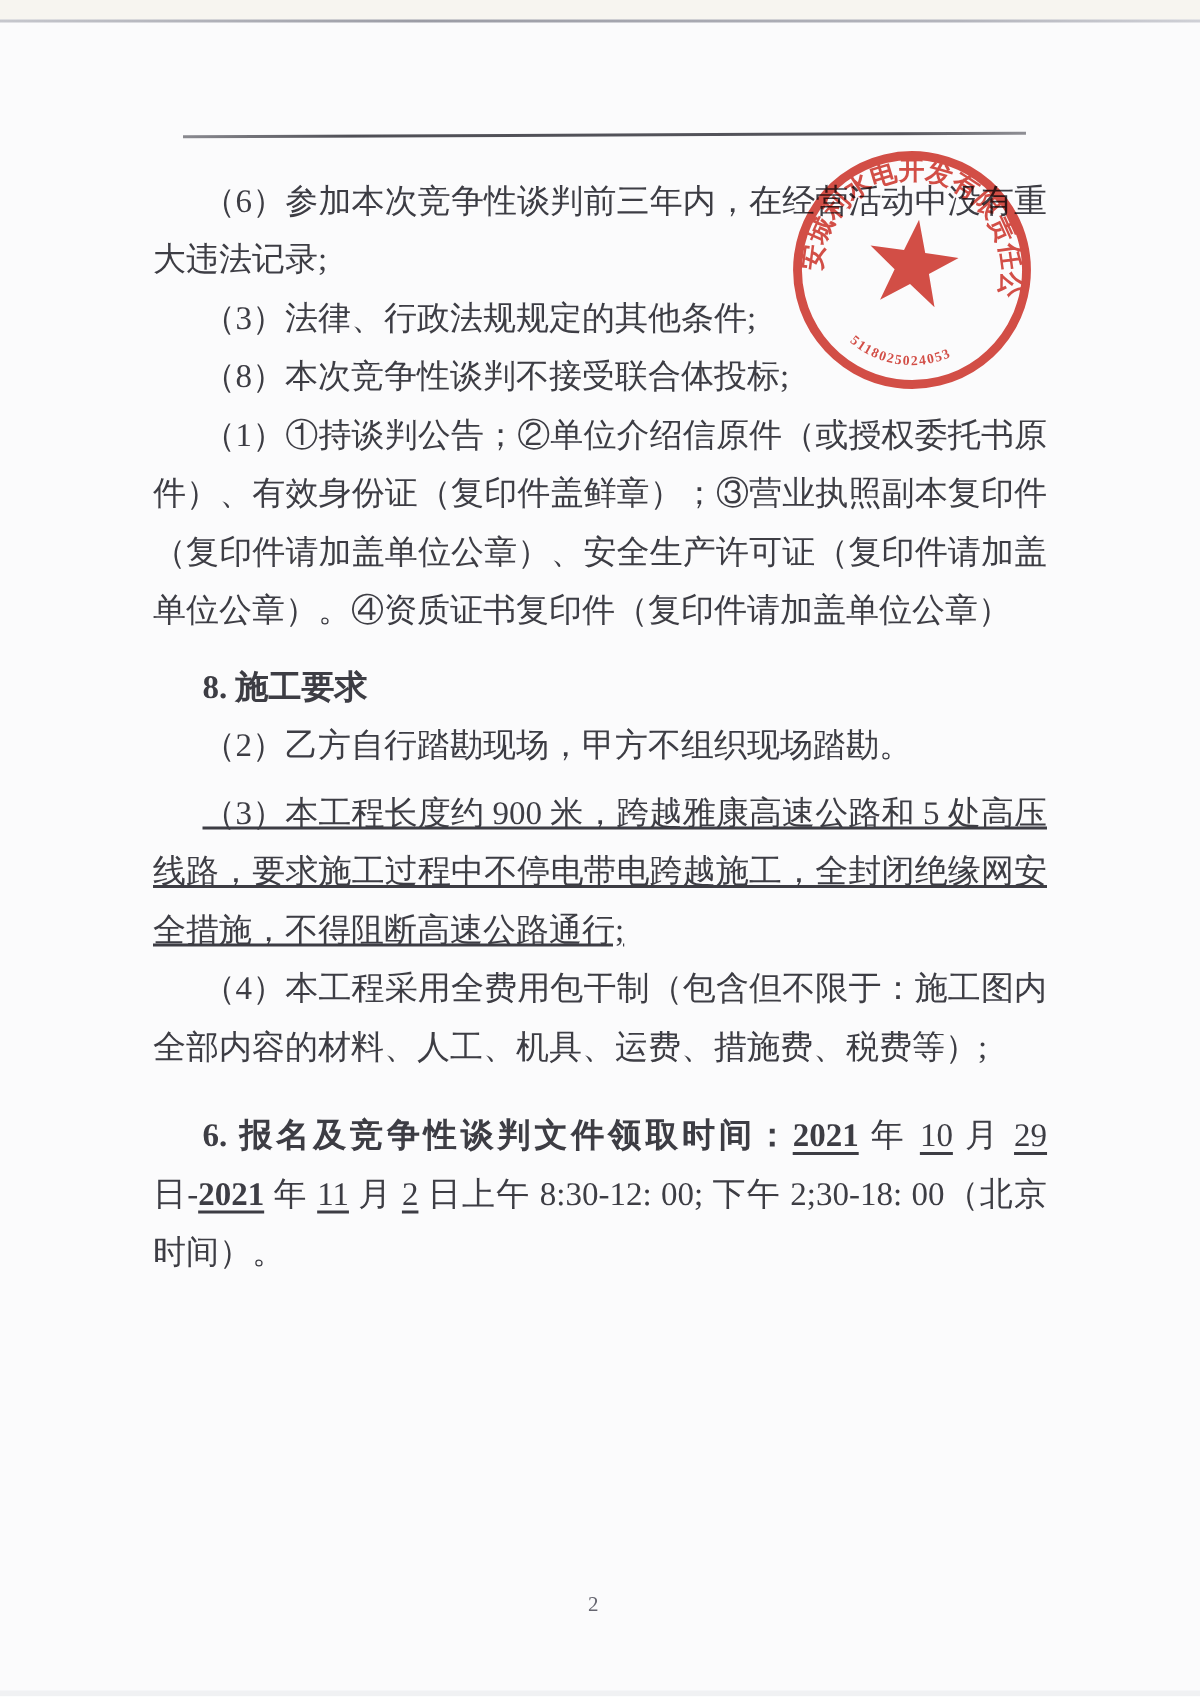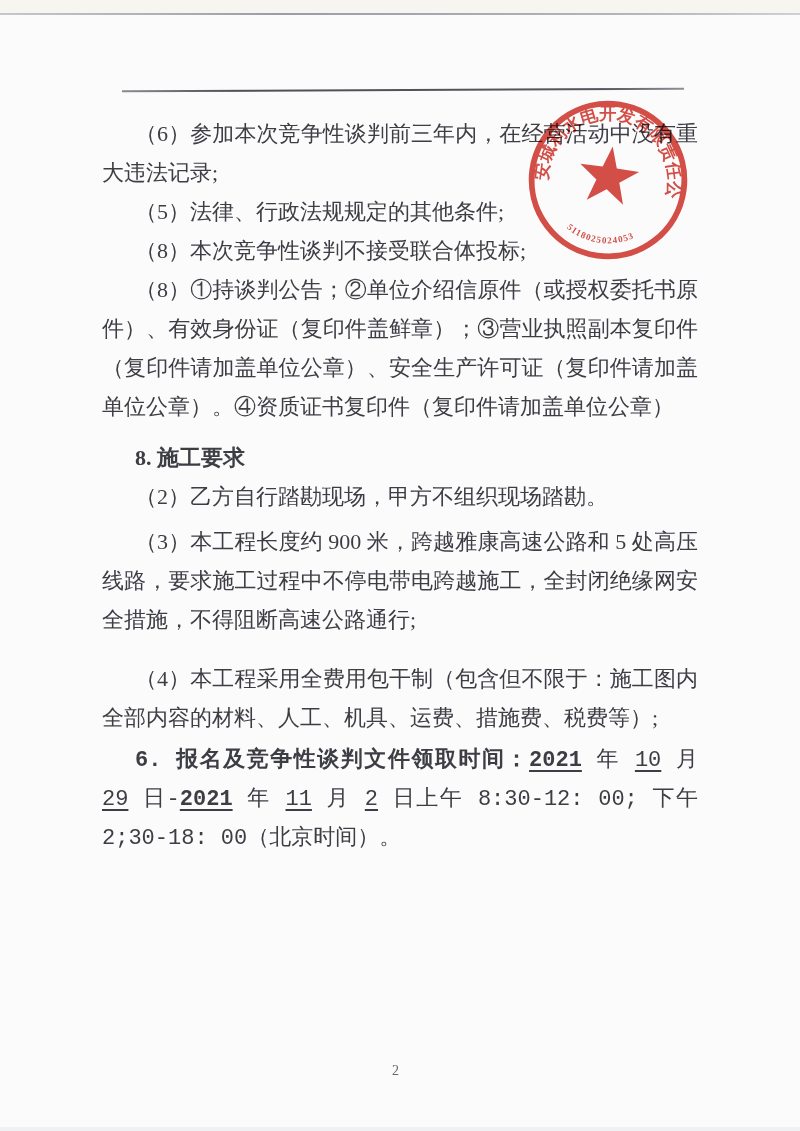--- a/index.html
+++ b/index.html
@@ -18,23 +18,23 @@
     transform:rotate(-0.25deg);}
   .body-text{
     position:absolute;left:102px;top:114px;width:596px;
     font-size:22px;line-height:39px;text-align:justify;
   }
   .body-text p{margin:0;text-indent:1.5em;}
   .bold{font-weight:bold;}
   .underline{text-decoration:underline;text-underline-offset:4px;}
   #sec5-heading{margin-top:12px;}
   #sec5-item2{}
-  #sec5-item3{margin-top:6px;}
-  #sec5-item4{margin-top:20px;}
-  #sec6-para{margin-top:4px;font-family:Liberation Mono, monospace;}
+  #sec5-item3{margin-top:6px;text-decoration:underline;}
+  #sec5-item4{margin-top:0;}
+  #sec6-para{margin-top:20px;}
   .page-number{
     position:absolute;top:1063px;left:0;width:792px;text-align:center;
     font-size:14px;color:#666670;letter-spacing:1px;
   }
   .seal{
     position:absolute;left:522px;top:94px;width:172px;height:172px;
     transform:rotate(8deg);
     mix-blend-mode:multiply;opacity:0.9;
   }
   .seal svg{display:block;width:172px;height:172px;}
@@ -47,23 +47,23 @@
 <body>
 
 <div class="page">
 
   <div class="top-strip"></div>
   <div class="top-edge"></div>
   <div class="header-rule"></div>
 
   <main class="body-text">
     <p>（6）参加本次竞争性谈判前三年内，在经营活动中没有重大违法记录;</p>
-    <p>（5）法律、行政法规规定的其他条件;</p>
+    <p>（3）法律、行政法规规定的其他条件;</p>
     <p>（8）本次竞争性谈判不接受联合体投标;</p>
-    <p>（8）①持谈判公告；②单位介绍信原件（或授权委托书原件）、有效身份证（复印件盖鲜章）；③营业执照副本复印件（复印件请加盖单位公章）、安全生产许可证（复印件请加盖单位公章）。④资质证书复印件（复印件请加盖单位公章）</p>
+    <p>（1）①持谈判公告；②单位介绍信原件（或授权委托书原件）、有效身份证（复印件盖鲜章）；③营业执照副本复印件（复印件请加盖单位公章）、安全生产许可证（复印件请加盖单位公章）。④资质证书复印件（复印件请加盖单位公章）</p>
 
     <p id="sec5-heading" class="bold">8. 施工要求</p>
 
     <p id="sec5-item2">（2）乙方自行踏勘现场，甲方不组织现场踏勘。</p>
     <p id="sec5-item3">（3）本工程长度约 900 米，跨越雅康高速公路和 5 处高压线路，要求施工过程中不停电带电跨越施工，全封闭绝缘网安全措施，不得阻断高速公路通行;</p>
     <p id="sec5-item4">（4）本工程采用全费用包干制（包含但不限于：施工图内全部内容的材料、人工、机具、运费、措施费、税费等）;</p>
 
     <p id="sec6-para">
       <span class="bold">6. 报名及竞争性谈判文件领取时间：</span><span class="bold underline">2021</span><span> 年 </span><span class="underline">10</span><span> 月 </span><span class="underline">29</span><span> 日-</span><span class="bold underline">2021</span><span> 年 </span><span class="underline">11</span><span> 月 </span><span class="underline">2</span><span> 日上午 8:30-12: 00; 下午 2;30-18: 00（北京时间）。</span>
     </p>

